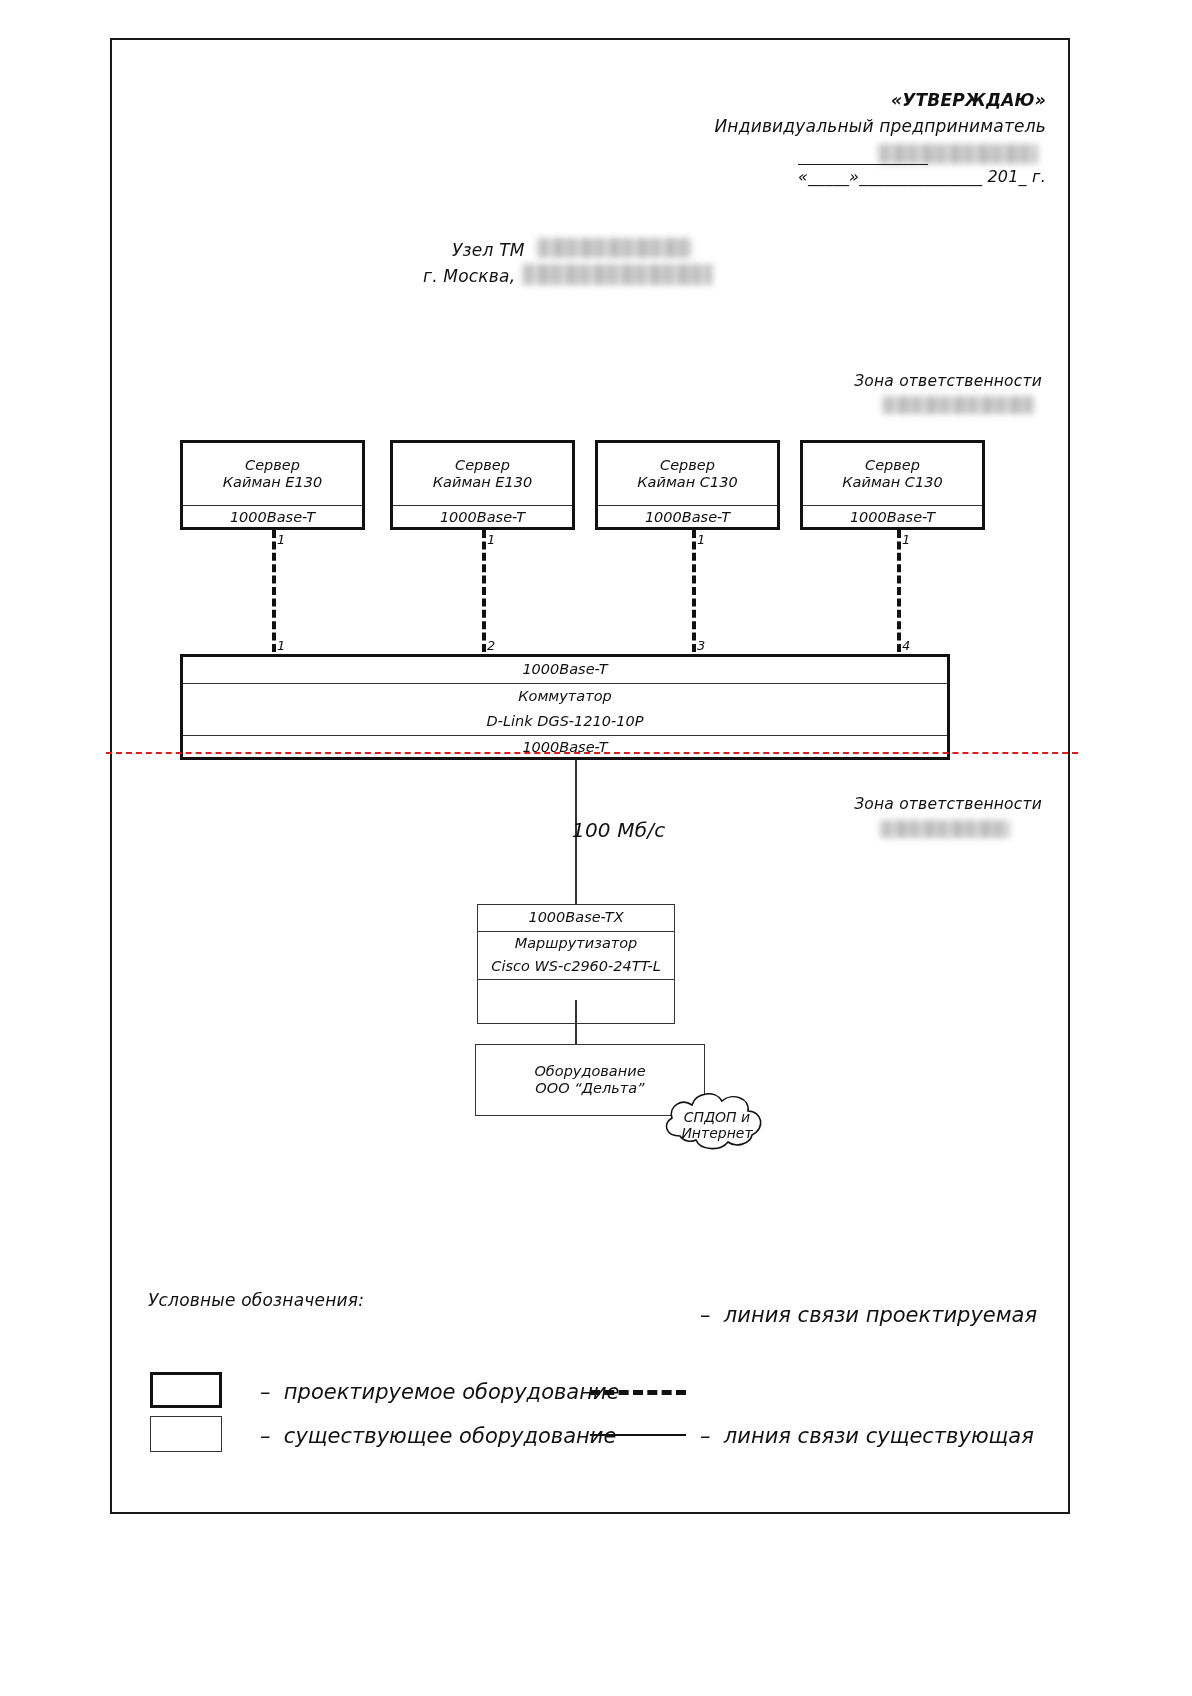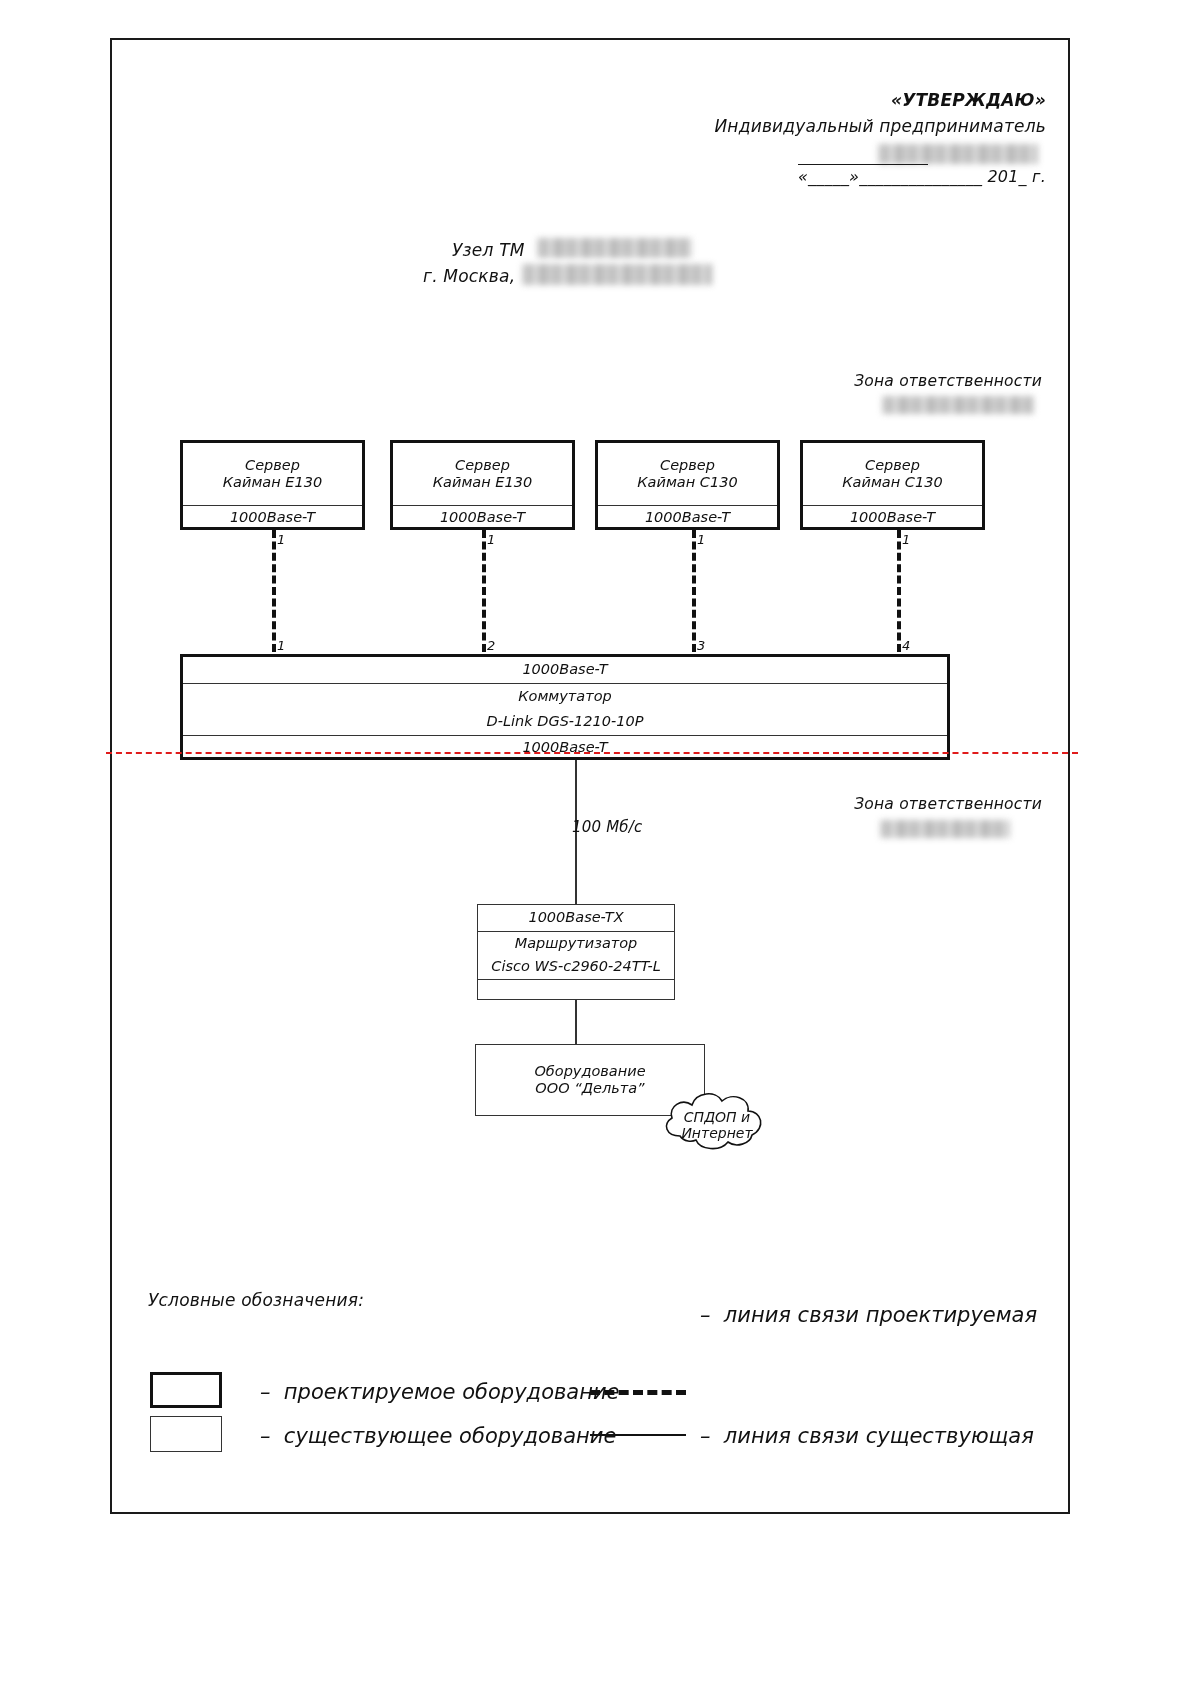--- a/index.html
+++ b/index.html
@@ -129,23 +129,23 @@
   </div>
 
   <div id="zone-divider" style="left:-6px;top:712px;width:972px;"></div>
 
   <div>
     <div class="txt hdr" style="right:26px;top:755px;font-size:15.5px;">Зона ответственности</div>
     <div class="blur" style="right:58px;top:780px;width:130px;height:18px;"></div>
   </div>
 
   <div class="solidlink" style="left:463px;top:720px;width:2px;height:144px;"></div>
-  <div class="txt" style="left:460px;top:778px;font-size:15px;">100 Мб/с</div>
+  <div class="txt" style="left:460px;top:778px;font-size:20px;">100 Мб/с</div>
 
-  <div class="dev exist" style="left:365px;top:864px;width:198px;height:96px;">
+  <div class="dev exist" style="left:365px;top:864px;width:198px;height:120px;">
     <div class="sec" style="height:26px;">1000Base-TX</div>
     <div class="sec bordered-top" style="height:24px;">Маршрутизатор</div>
     <div class="sec" style="height:24px;">Cisco WS-c2960-24TT-L</div>
     <div class="sec bordered-top" style="height:20px;"></div>
   </div>
 
   <div class="solidlink" style="left:463px;top:960px;width:2px;height:44px;"></div>
 
   <div class="dev exist" style="left:340px;top:1004px;width:230px;height:72px;margin-left:23px;">
     <div class="sec" style="height:100%;flex-direction:column;">

